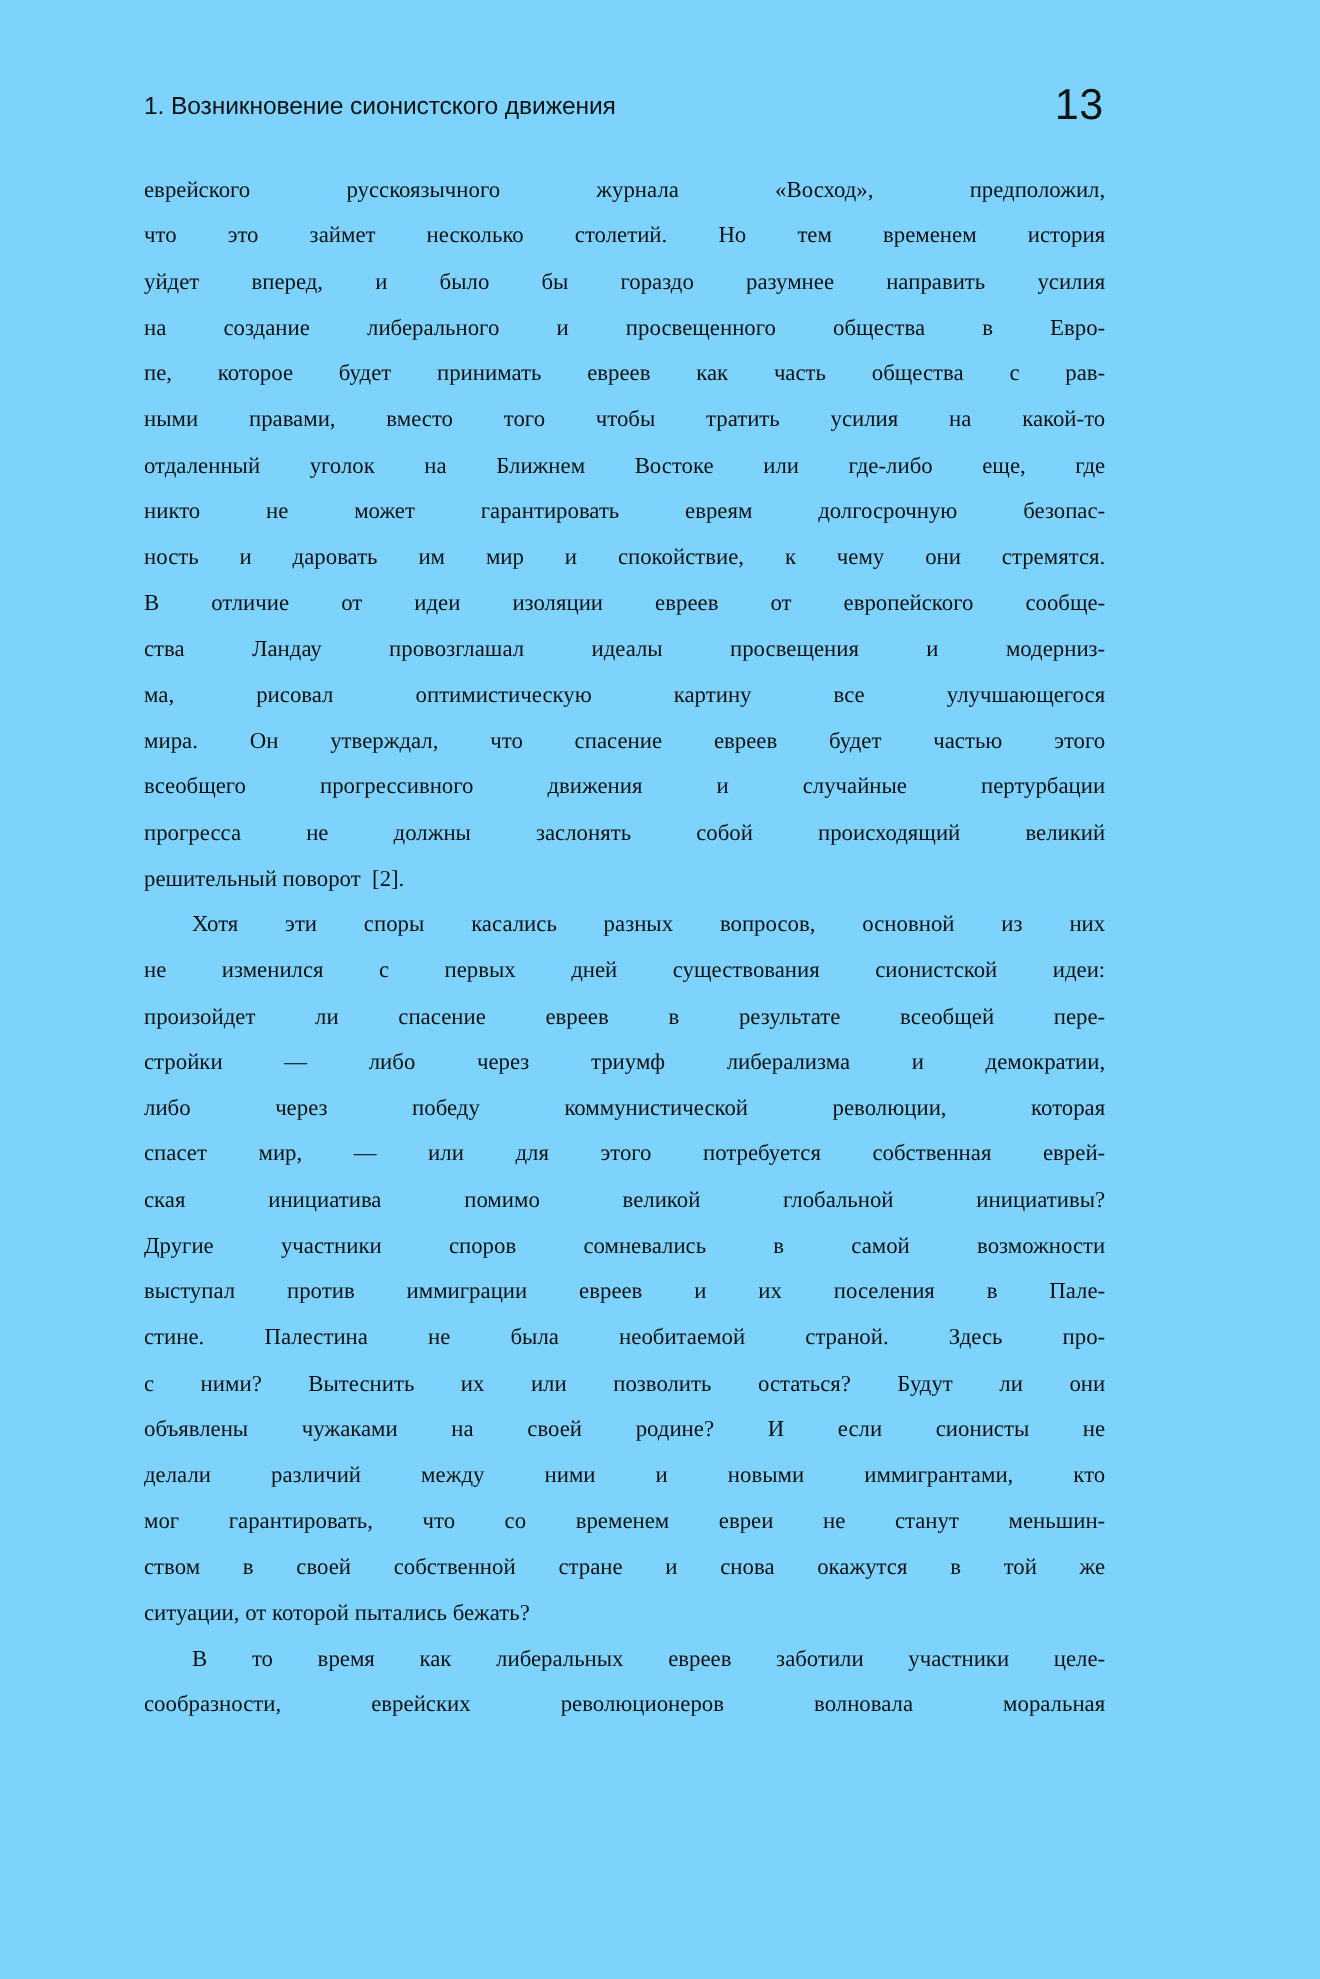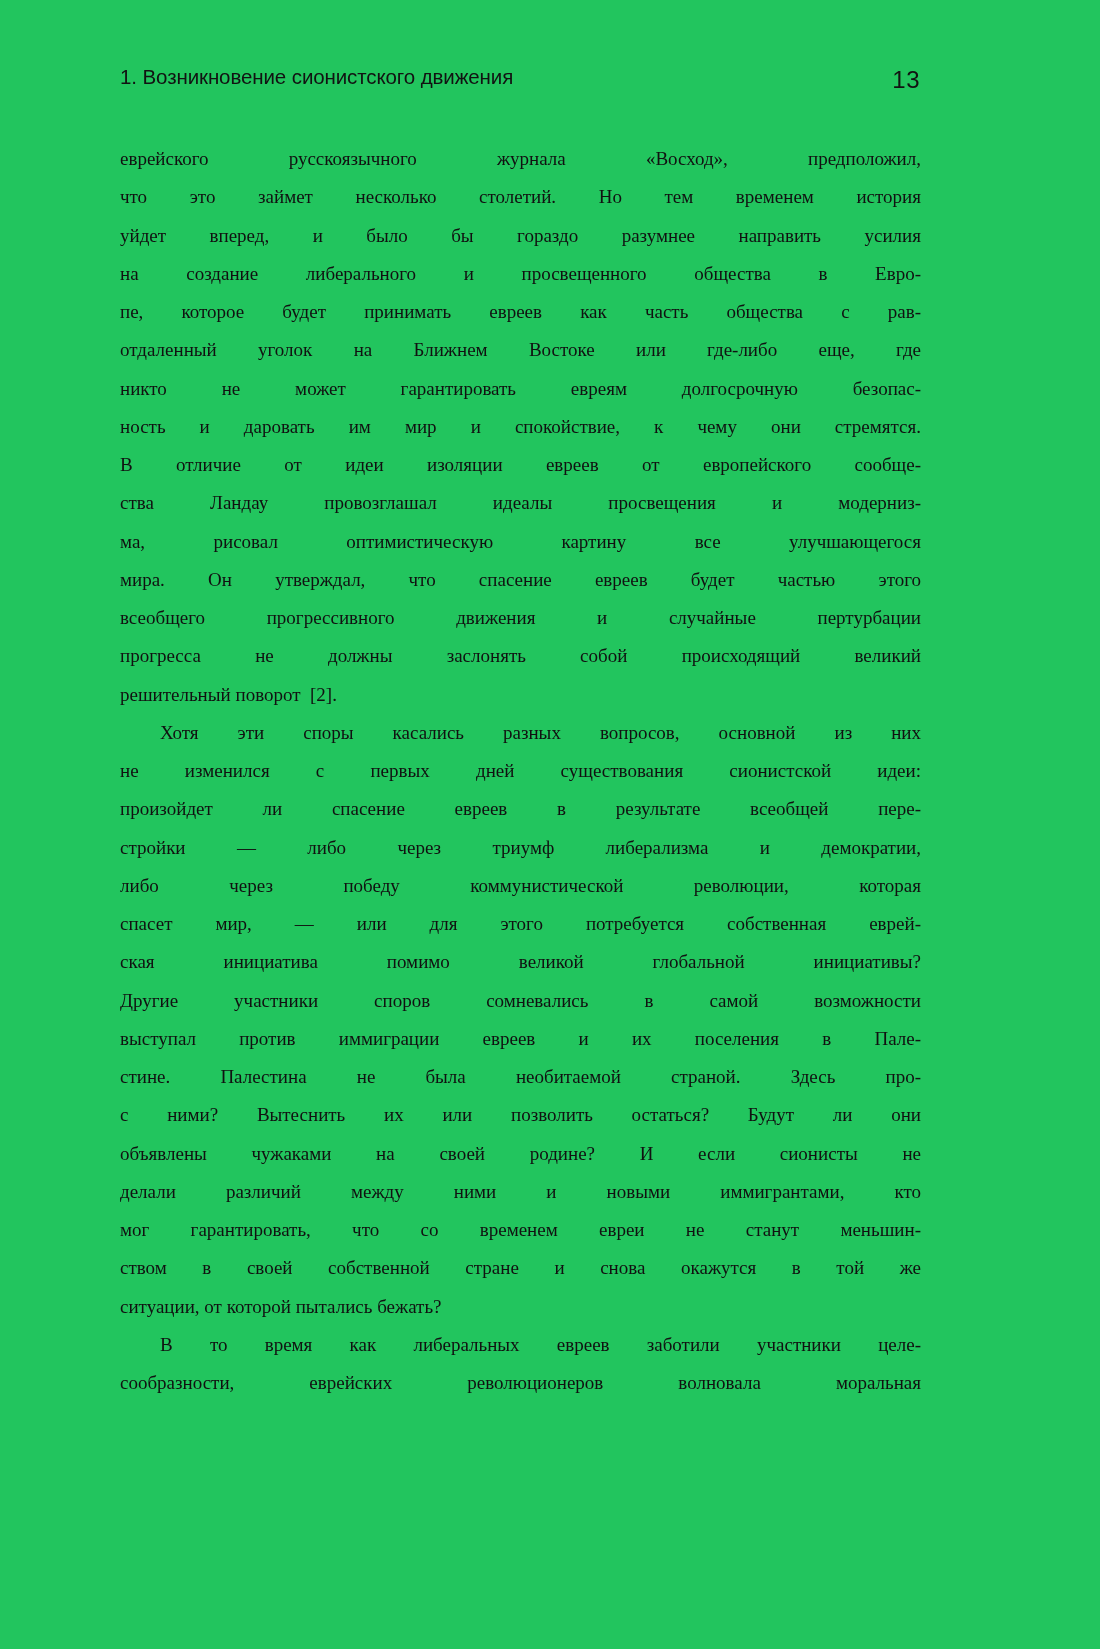--- a/index.html
+++ b/index.html
@@ -13,21 +13,21 @@
     position: relative;
     overflow: hidden;
     font-family: "Liberation Serif", "DejaVu Serif", serif;
     color: #0d0d0d;
     -webkit-font-smoothing: antialiased;
   }
 
   .page {
     position: absolute;
     inset: 0;
-    background: #22c55e;
+    background: #7dd3fc;
   }
 
   
   .running-head {
     position: absolute;
     left: 120px;
     top: 62px;
     width: 800px;
     height: 34px;
     display: flex;
@@ -36,21 +36,21 @@
   }
   .running-head-title {
     font-family: "Liberation Sans", "DejaVu Sans", sans-serif;
     font-size: 20.5px;
     letter-spacing: -0.1px;
     color: #121212;
     white-space: nowrap;
   }
   .running-head-folio {
     font-family: "Liberation Sans", "DejaVu Sans", sans-serif;
-    font-size: 24px;
+    font-size: 36px;
     color: #121212;
     position: relative;
     top: 4px;
     letter-spacing: 0.5px;
   }
 
   
   .text-block {
     position: absolute;
     left: 120px;
@@ -94,20 +94,21 @@
     <div class="running-head-folio">13</div>
   </div>
 
   <div class="text-block">
       <p class="para">
         <span class="ln">еврейского русскоязычного журнала «Восход», предположил,</span>
         <span class="ln">что это займет несколько столетий. Но тем временем история</span>
         <span class="ln">уйдет вперед, и было бы гораздо разумнее направить усилия</span>
         <span class="ln">на создание либерального и просвещенного общества в Евро-</span>
         <span class="ln">пе, которое будет принимать евреев как часть общества с рав-</span>
+        <span class="ln">ными правами, вместо того чтобы тратить усилия на какой-то</span>
         <span class="ln">отдаленный уголок на Ближнем Востоке или где-либо еще, где</span>
         <span class="ln">никто не может гарантировать евреям долгосрочную безопас-</span>
         <span class="ln">ность и даровать им мир и спокойствие, к чему они стремятся.</span>
         <span class="ln">В отличие от идеи изоляции евреев от европейского сообще-</span>
         <span class="ln">ства Ландау провозглашал идеалы просвещения и модерниз-</span>
         <span class="ln">ма, рисовал оптимистическую картину все улучшающегося</span>
         <span class="ln">мира. Он утверждал, что спасение евреев будет частью этого</span>
         <span class="ln">всеобщего прогрессивного движения и случайные пертурбации</span>
         <span class="ln">прогресса не должны заслонять собой происходящий великий</span>
         <span class="ln last">решительный поворот  [2].</span>

